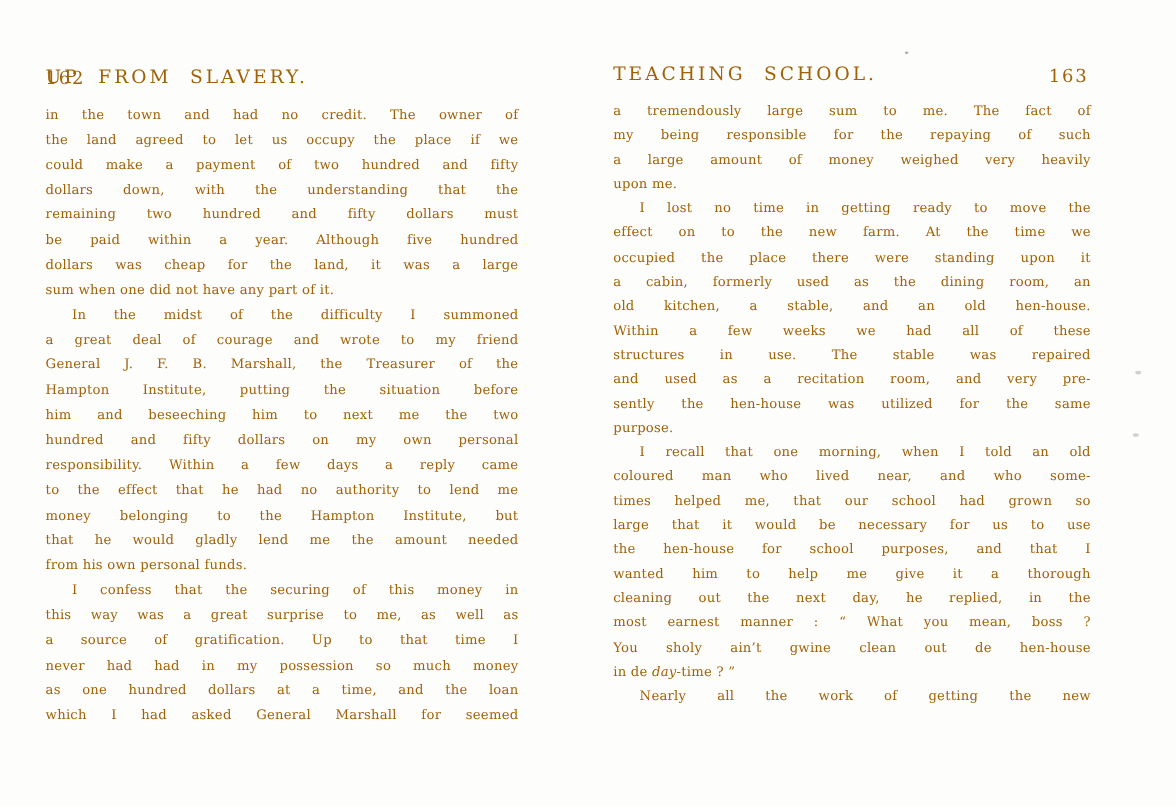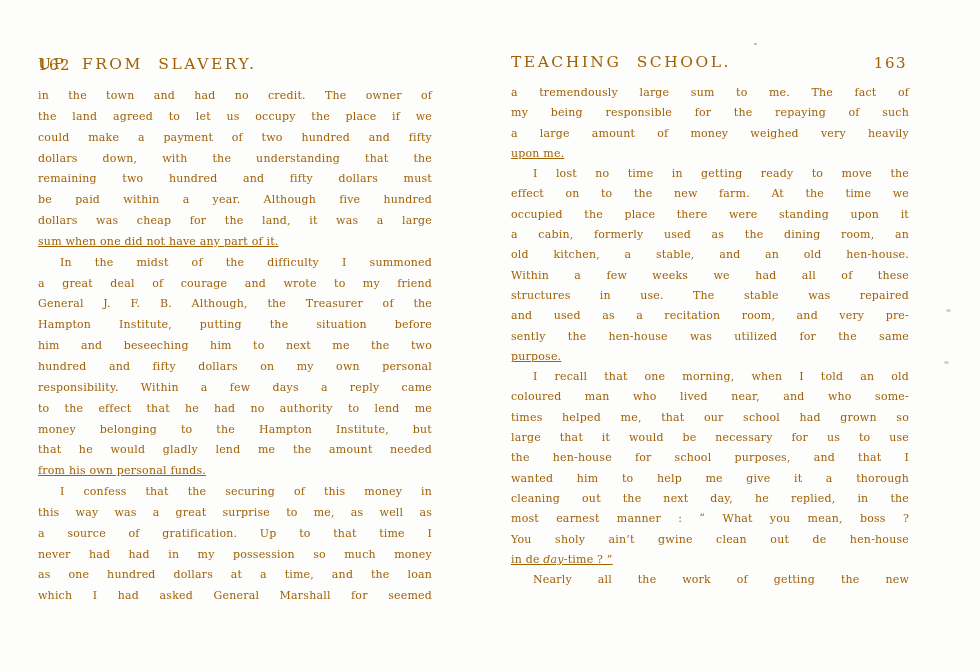--- a/index.html
+++ b/index.html
@@ -44,21 +44,21 @@
   .line {
     text-align: justify;
     text-align-last: justify;
     white-space: normal;
     font-size: 11px;
     letter-spacing: 0.2px;
   }
   .page-left  .line { height: 20.85px; line-height: 20.85px; }
   .page-right .line { height: 20.3px;  line-height: 20.3px; }
   .line.indent  { text-indent: 22px; }
-  .line.no-just { text-align: left; text-align-last: left; text-decoration: underline; }
+  .line.no-just { text-align: left; text-align-last: left; }
   .line i { font-style: italic; }
 
   .speck {
     position: absolute;
     background: #9a9a96;
     border-radius: 50%;
   }
   .speck-1 { left: 754px; top: 43px;  width: 3px; height: 2px; opacity: .8; }
   .speck-2 { left: 946px; top: 309px; width: 5px; height: 3px; opacity: .45; }
   .speck-3 { left: 944px; top: 361px; width: 5px; height: 3px; opacity: .45; }
@@ -77,21 +77,21 @@
         <div class="line">in the town and had no credit.  The owner of</div>
         <div class="line">the land agreed to let us occupy the place if we</div>
         <div class="line">could make a payment of two hundred and fifty</div>
         <div class="line">dollars down, with the understanding that the</div>
         <div class="line">remaining two hundred and fifty dollars must</div>
         <div class="line">be paid within a year.  Although five hundred</div>
         <div class="line">dollars was cheap for the land, it was a large</div>
         <div class="line no-just">sum when one did not have any part of it.</div>
         <div class="line indent">In the midst of the difficulty I summoned</div>
         <div class="line">a great deal of courage and wrote to my friend</div>
-        <div class="line">General J. F. B. Although, the Treasurer of the</div>
+        <div class="line">General J. F. B. Marshall, the Treasurer of the</div>
         <div class="line">Hampton Institute, putting the situation before</div>
         <div class="line">him and beseeching him to next me the two</div>
         <div class="line">hundred and fifty dollars on my own personal</div>
         <div class="line">responsibility.  Within a few days a reply came</div>
         <div class="line">to the effect that he had no authority to lend me</div>
         <div class="line">money belonging to the Hampton Institute, but</div>
         <div class="line">that he would gladly lend me the amount needed</div>
         <div class="line no-just">from his own personal funds.</div>
         <div class="line indent">I confess that the securing of this money in</div>
         <div class="line">this way was a great surprise to me, as well as</div>

